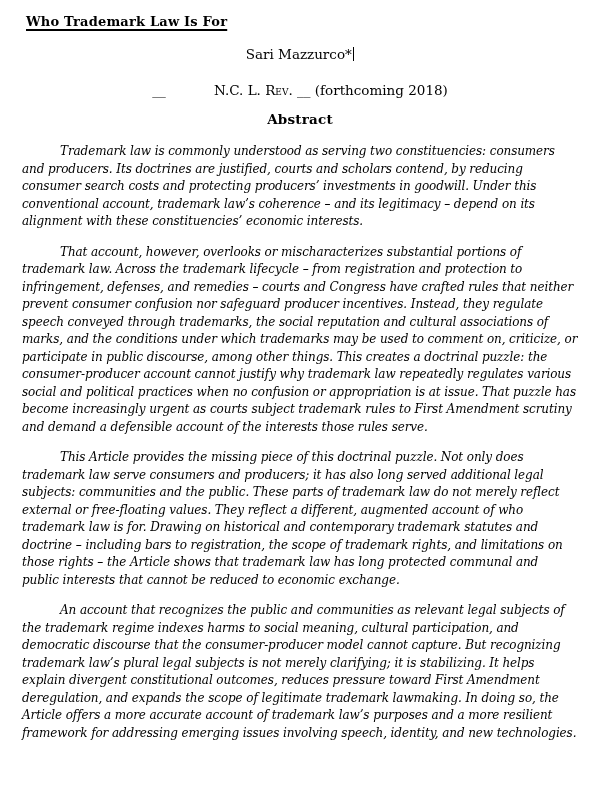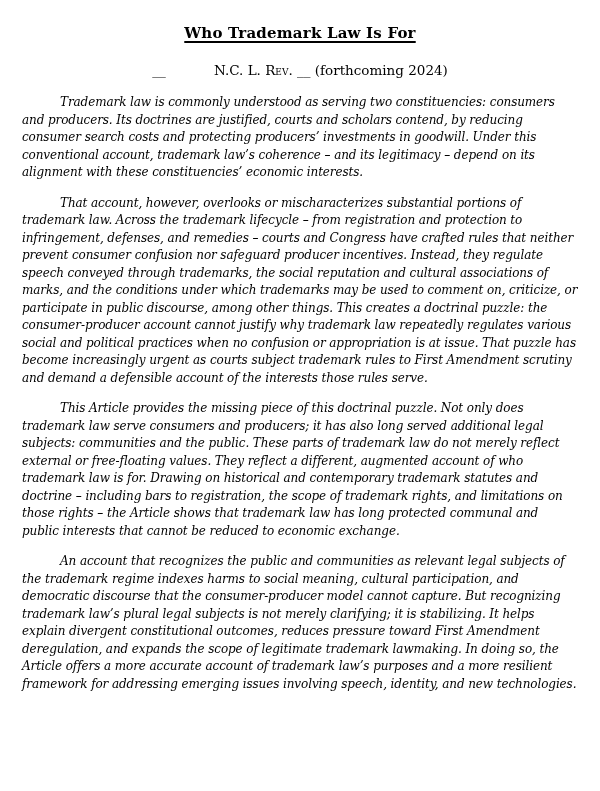--- a/index.html
+++ b/index.html
@@ -15,25 +15,24 @@
     color: #000000;
     font-family: "DejaVu Serif", serif;
   }
   .page {
     width: 600px;
     height: 791px;
     padding: 8px 22px 0 22px;
     background: #ffffff;
   }
   .doc-title {
-    text-align: center;
     font-weight: bold;
-    font-size: 15px;
+    font-size: 13px;
     line-height: 19px;
-    margin: 16px;
+    margin: 4px;
   }
   .doc-title .underlined {
     text-decoration: underline;
     text-decoration-thickness: 1.5px;
     text-underline-offset: 3px;
     letter-spacing: 0.2px;
   }
   .author-line {
     text-align: center;
     font-size: 13.5px;
@@ -81,25 +80,29 @@
 </style>
 </head>
 <body>
 
 <div class="page">
 
   <h1 class="doc-title">
     <span class="underlined">Who Trademark Law Is For</span>
   </h1>
 
+  <div class="author-line">
+    <span>Sari Mazzurco*</span><span class="caret"></span>
+  </div>
 
   <div class="citation-line">
-    <span>__ </span><span class="smallcaps">N.C. L. Rev.</span><span> __ (forthcoming 2024)</span>
+    <span>__ </span><span class="smallcaps">N.C. L. Rev.</span><span> __ (forthcoming 2018)</span>
   </div>
 
+  <div class="abstract-heading">Abstract</div>
 
   <div class="abstract-body">
     <p class="para">Trademark law is commonly understood as serving two constituencies: consumers and producers. Its doctrines are justified, courts and scholars contend, by reducing consumer search costs and protecting producers’ investments in goodwill. Under this conventional account, trademark law’s coherence – and its legitimacy – depend on its alignment with these constituencies’ economic interests.</p>
     <p class="para">That account, however, overlooks or mischaracterizes substantial portions of trademark law. Across the trademark lifecycle – from registration and protection to infringement, defenses, and remedies – courts and Congress have crafted rules that neither prevent consumer confusion nor safeguard producer incentives. Instead, they regulate speech conveyed through trademarks, the social reputation and cultural associations of marks, and the conditions under which trademarks may be used to comment on, criticize, or participate in public discourse, among other things. This creates a doctrinal puzzle: the consumer-producer account cannot justify why trademark law repeatedly regulates various social and political practices when no confusion or appropriation is at issue. That puzzle has become increasingly urgent as courts subject trademark rules to First Amendment scrutiny and demand a defensible account of the interests those rules serve.</p>
     <p class="para">This Article provides the missing piece of this doctrinal puzzle. Not only does trademark law serve consumers and producers; it has also long served additional legal subjects: communities and the public. These parts of trademark law do not merely reflect external or free-floating values. They reflect a different, augmented account of who trademark law is for. Drawing on historical and contemporary trademark statutes and doctrine – including bars to registration, the scope of trademark rights, and limitations on those rights – the Article shows that trademark law has long protected communal and public interests that cannot be reduced to economic exchange.</p>
     <p class="para">An account that recognizes the public and communities as relevant legal subjects of the trademark regime indexes harms to social meaning, cultural participation, and democratic discourse that the consumer-producer model cannot capture. But recognizing trademark law’s plural legal subjects is not merely clarifying; it is stabilizing. It helps explain divergent constitutional outcomes, reduces pressure toward First Amendment deregulation, and expands the scope of legitimate trademark lawmaking. In doing so, the Article offers a more accurate account of trademark law’s purposes and a more resilient framework for addressing emerging issues involving speech, identity, and new technologies.</p>
   </div>
 
 </div>
 

